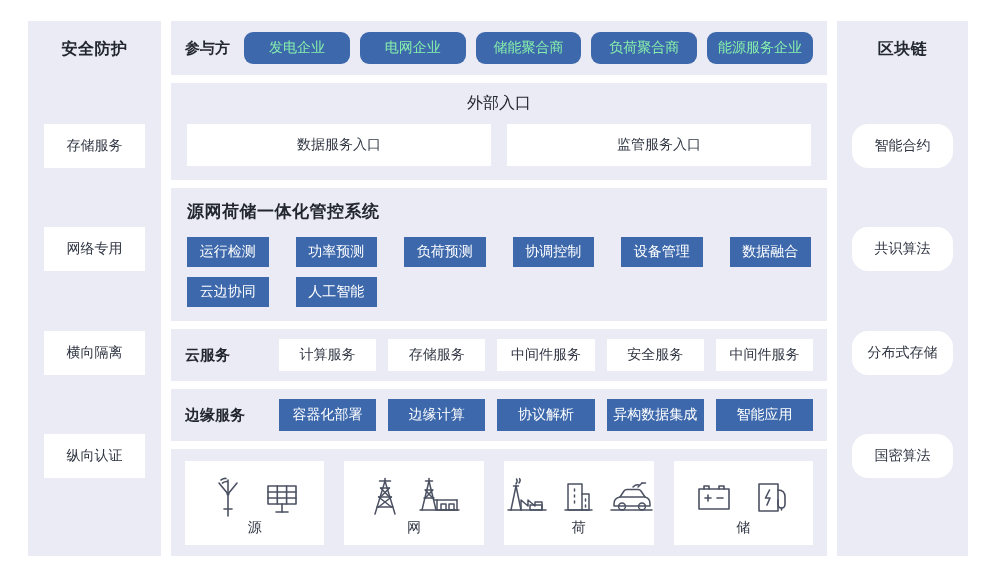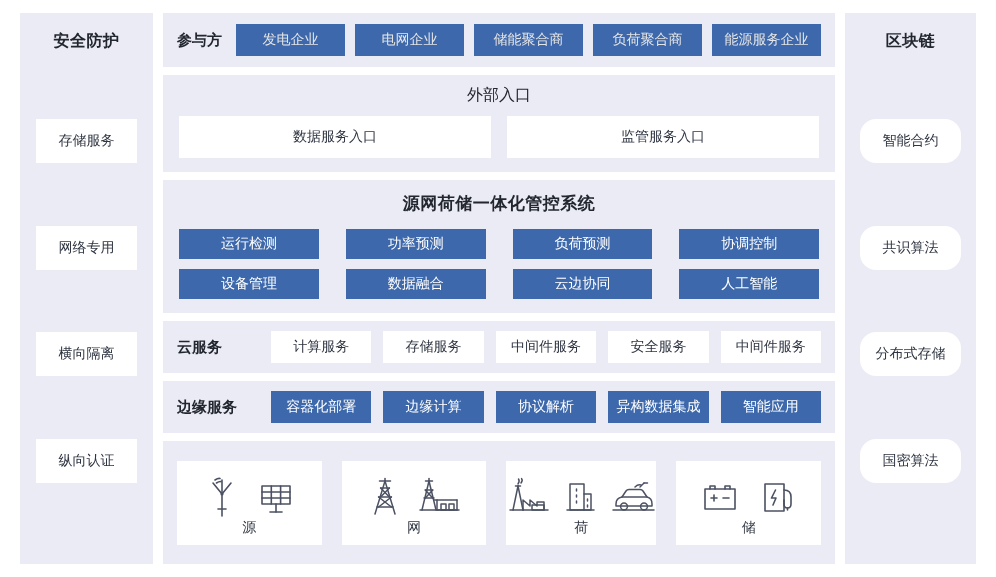--- a/index.html
+++ b/index.html
@@ -12,21 +12,21 @@
     height: 577px;
     font-family: "Liberation Sans", "DejaVu Sans", sans-serif;
     color: #2f3542;
     overflow: hidden;
   }
   .diagram {
     position: relative;
     width: 996px;
     height: 577px;
     display: flex;
-    padding: 8px;
+    padding: 16px;
     box-sizing: border-box;
   }
 
   
   .side-col {
     width: 133px;
     margin: 5px 0 5px 12px;
     background: #ebebf5;
     display: flex;
     flex-direction: column;
@@ -84,30 +84,31 @@
   .row-label {
     font-size: 15px;
     font-weight: bold;
     color: #22262e;
     white-space: nowrap;
     flex: 0 0 auto;
     padding-right: 4px;
   }
   .chip-blue {
     background: #3d68ab;
-    color: #e5e5e5;
+    color: #86efac;
     font-size: 14px;
     height: 32px;
     display: flex;
     align-items: center;
     justify-content: center;
     flex: 1 1 0;
     white-space: nowrap;
     padding: 0 6px;
     box-sizing: border-box;
+    border-radius: 9px;
   }
 
   
   .row-entrances {
     display: flex;
     gap: 8px;
   }
   .entrance-panel {
     background: #ebebf5;
     flex: 1 1 0;
@@ -134,30 +135,29 @@
     font-size: 14px;
     color: #2f3542;
     white-space: nowrap;
   }
 
   
   .panel-system {
     padding: 12px 16px 14px;
   }
   .system-title {
-    text-align: center;
     font-size: 17px;
     font-weight: bold;
     color: #22262e;
     margin-bottom: 14px;
     letter-spacing: 0.5px;
   }
   .system-grid {
     display: grid;
-    grid-template-columns: repeat(4, 1fr);
+    grid-template-columns: repeat(6, 1fr);
     gap: 10px 27px;
   }
   .system-cell {
     background: #3d68ab;
     color: #ffffff;
     font-size: 14px;
     height: 30px;
     display: flex;
     align-items: center;
     justify-content: center;

